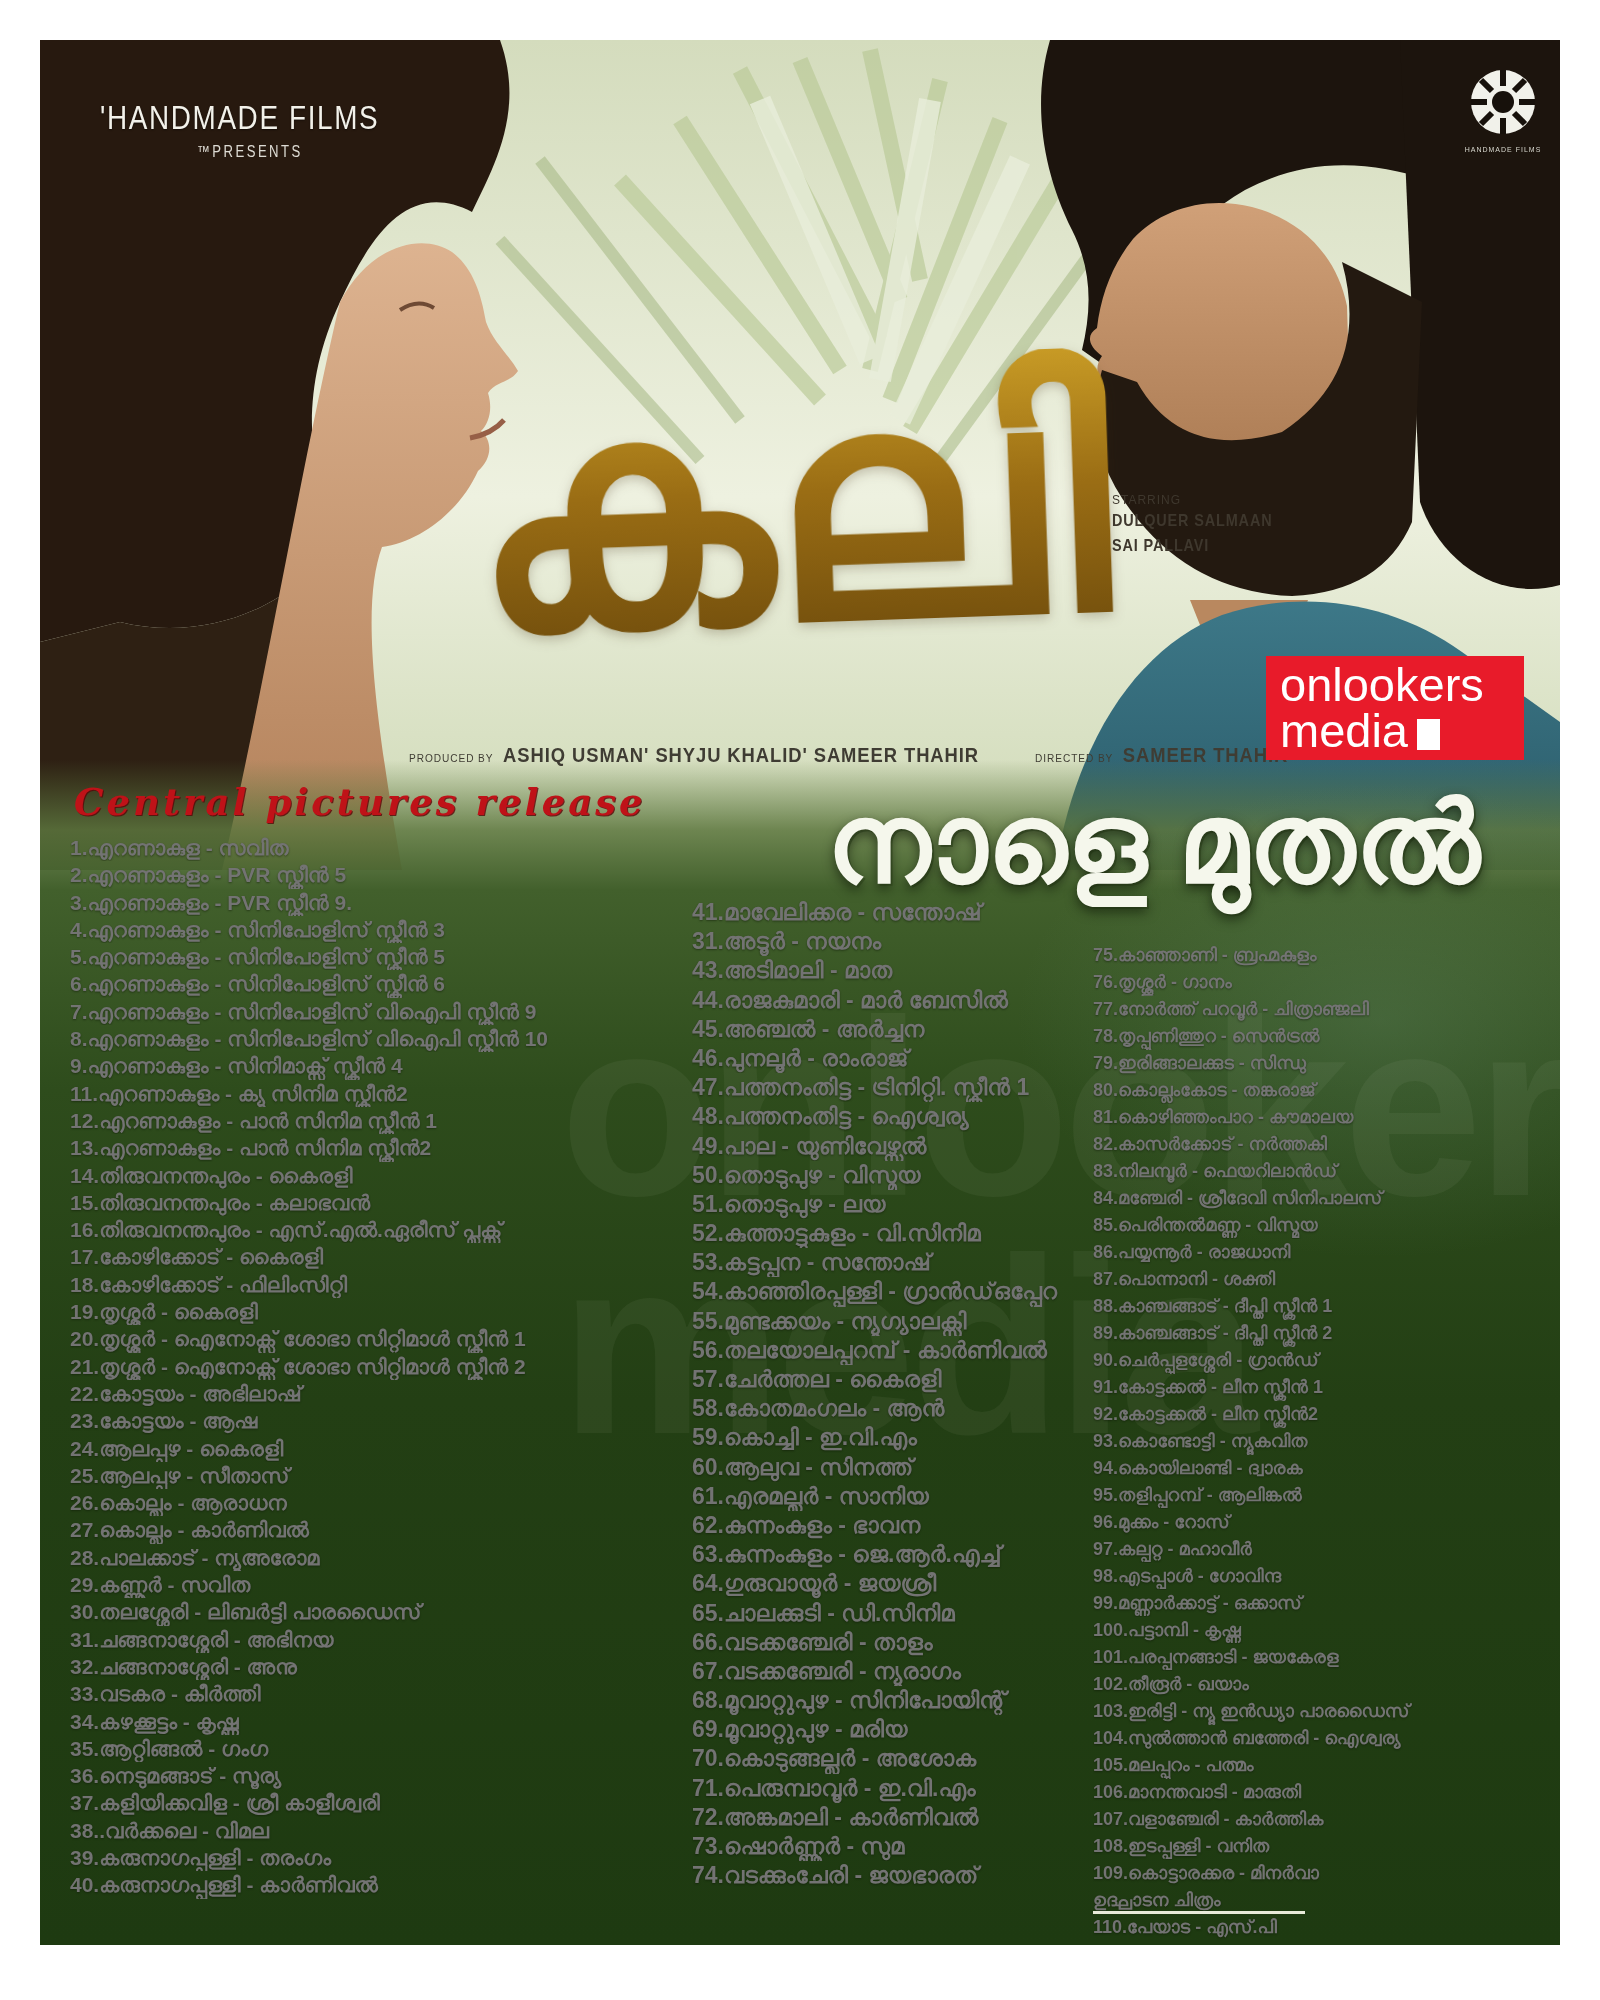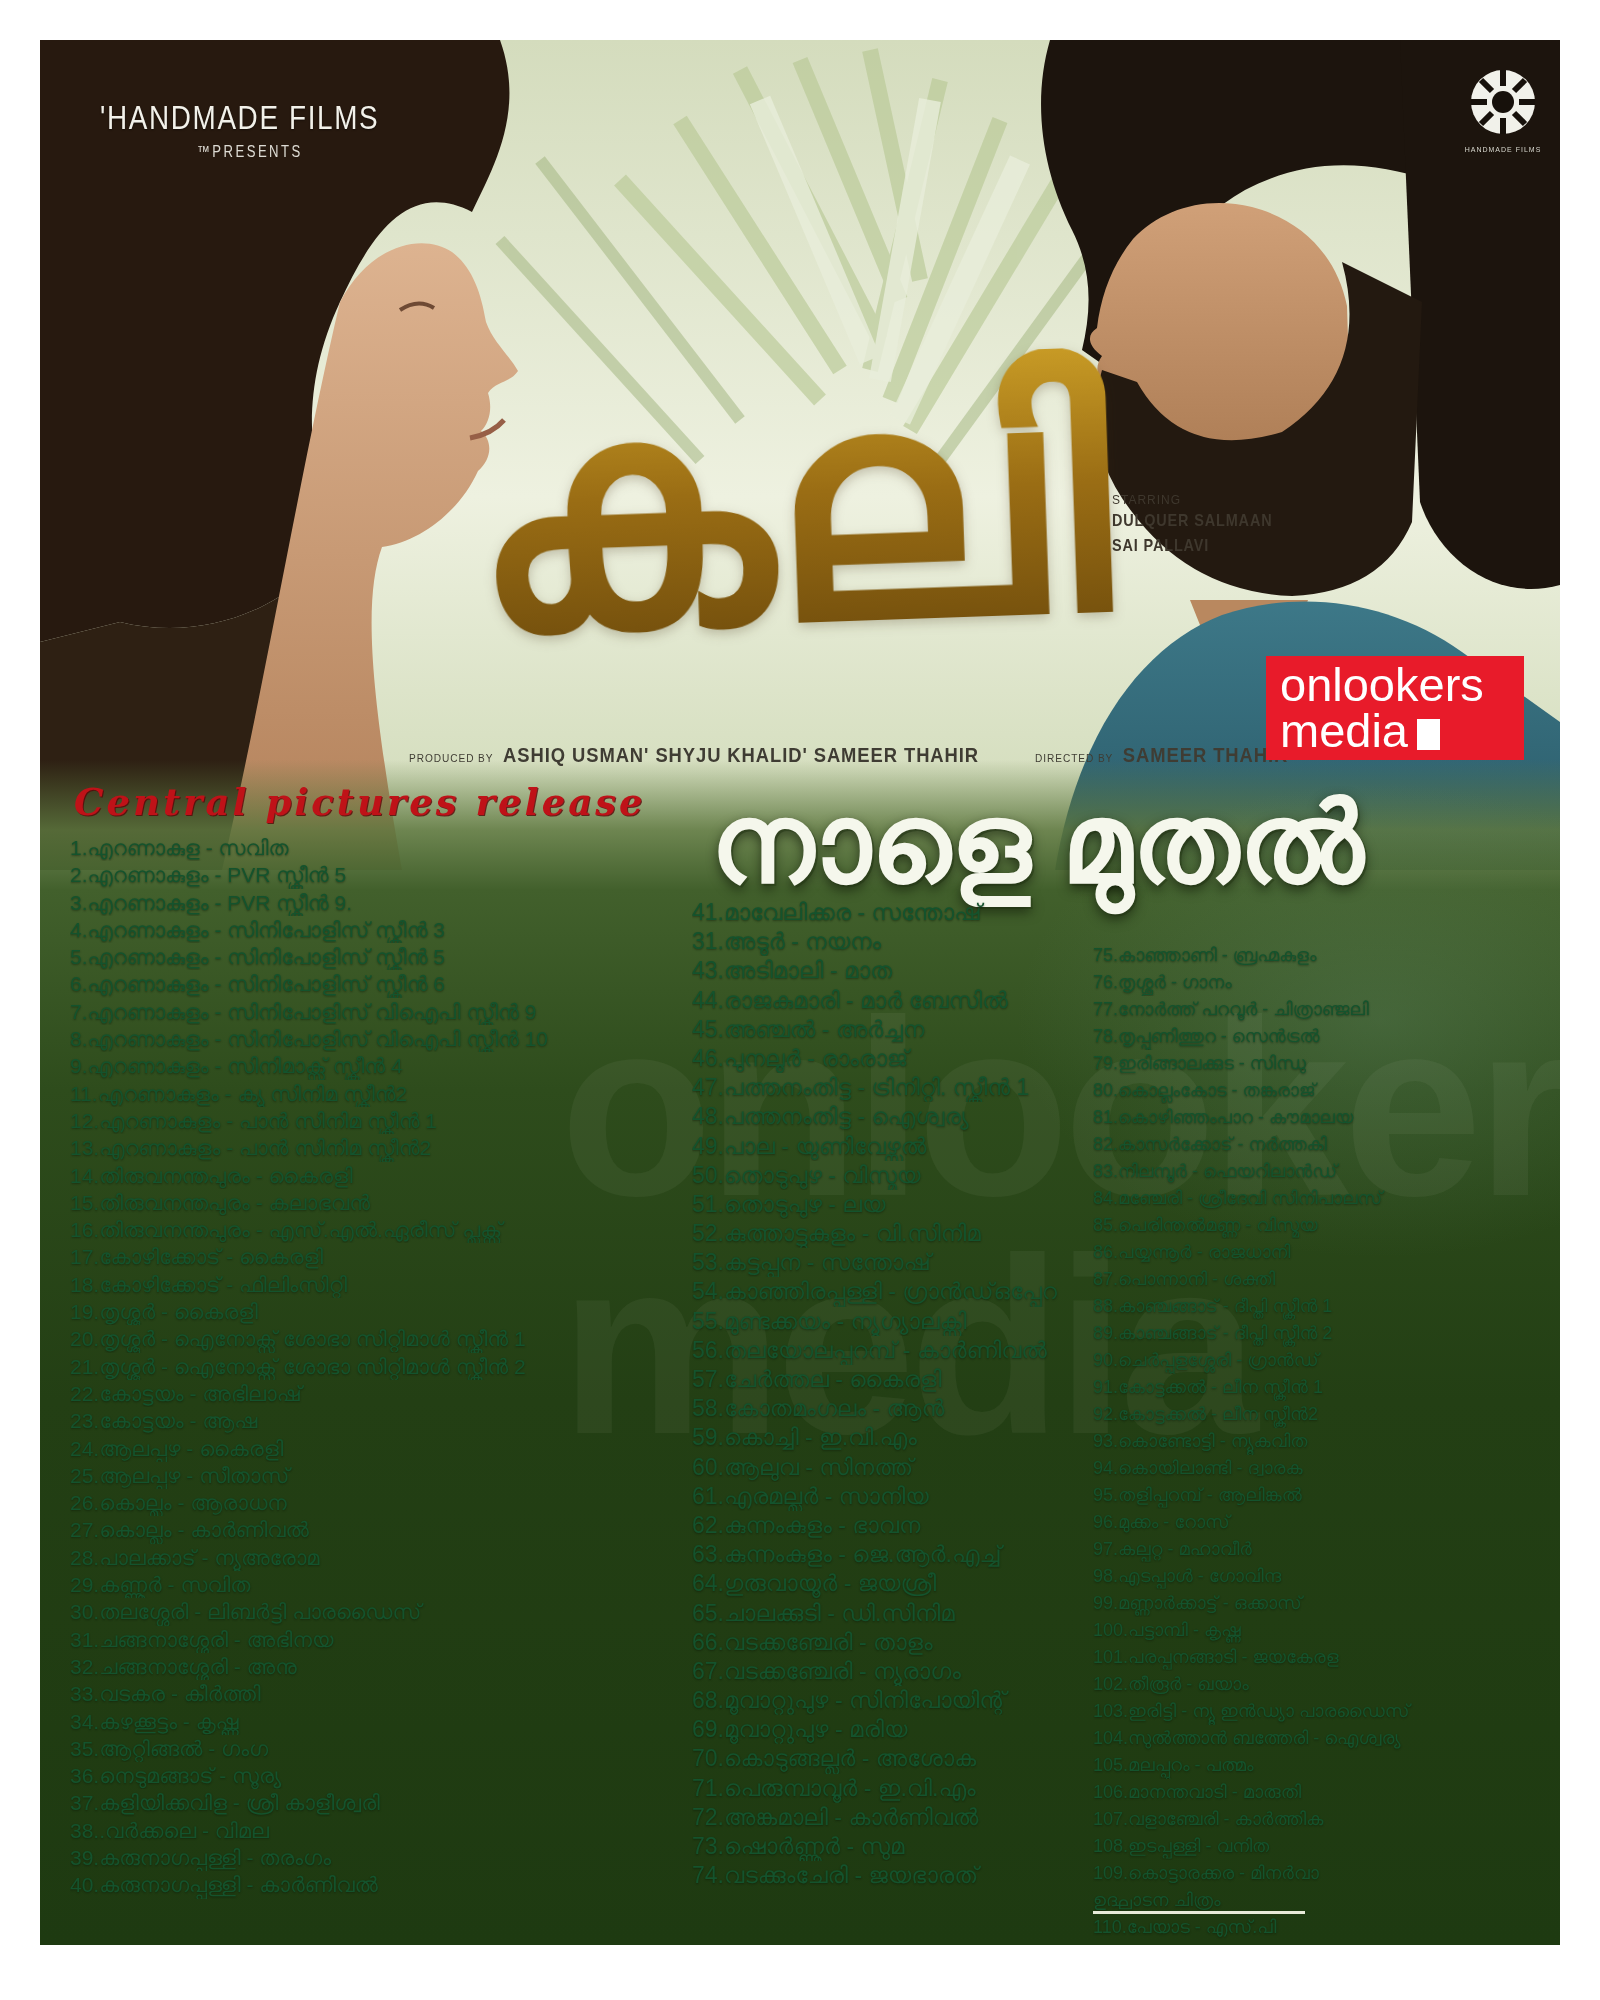--- a/index.html
+++ b/index.html
@@ -43,25 +43,25 @@
   
   .om-badge{position:absolute;left:1226px;top:616px;width:258px;height:104px;background:#e81b2a;
             color:#ffffff;padding:6px 0 0 14px;box-sizing:border-box;line-height:0.98;}
   .om-badge .l{font-size:47px;letter-spacing:0px;}
   .om-sq{display:inline-block;width:23px;height:31px;background:#ffffff;margin-left:9px;transform:translateY(3px);}
   
   .script{position:absolute;left:34px;top:740px;font-family:"DejaVu Serif",serif;font-style:italic;
           font-weight:700;font-size:37px;letter-spacing:3px;color:#bf1218;
           text-shadow:1px 1px 0 rgba(90,5,8,.8);}
   
-  .headline{position:absolute;left:567px;top:748px;width:860px;text-align:center;color:#f5f7ec;
+  .headline{position:absolute;left:580px;top:748px;width:860px;text-align:right;color:#f5f7ec;
             font-size:112px;font-weight:900;line-height:1.0;
             text-shadow:0 5px 12px rgba(15,25,8,.65), 2px 2px 0 rgba(45,70,25,.5);}
   
-  .col{position:absolute;color:#14532d;text-shadow:0 1px 2px rgba(10,20,5,.45);}
+  .col{position:absolute;color:#737373;text-shadow:0 1px 2px rgba(10,20,5,.45);font-weight:bold;}
   #col1{left:30px;top:794px;width:612px;font-size:21px;}
   #col1 .item{height:27.3px;line-height:27.3px;white-space:nowrap;overflow:hidden;}
   #col2{left:652px;top:858px;width:420px;font-size:23px;}
   #col2 .item{height:29.2px;line-height:29.2px;white-space:nowrap;overflow:hidden;}
   #col3{left:1053px;top:902px;width:450px;font-size:18px;}
   #col3 .item{height:27px;line-height:27px;white-space:nowrap;overflow:hidden;}
   
   #col3 .item:nth-last-child(2){position:relative;}
   #col3 .item:nth-last-child(2)::after{content:"";position:absolute;left:0;bottom:0px;width:212px;height:3px;
         background:#e8ead9;box-shadow:0 1px 1px rgba(10,20,5,.5);}

